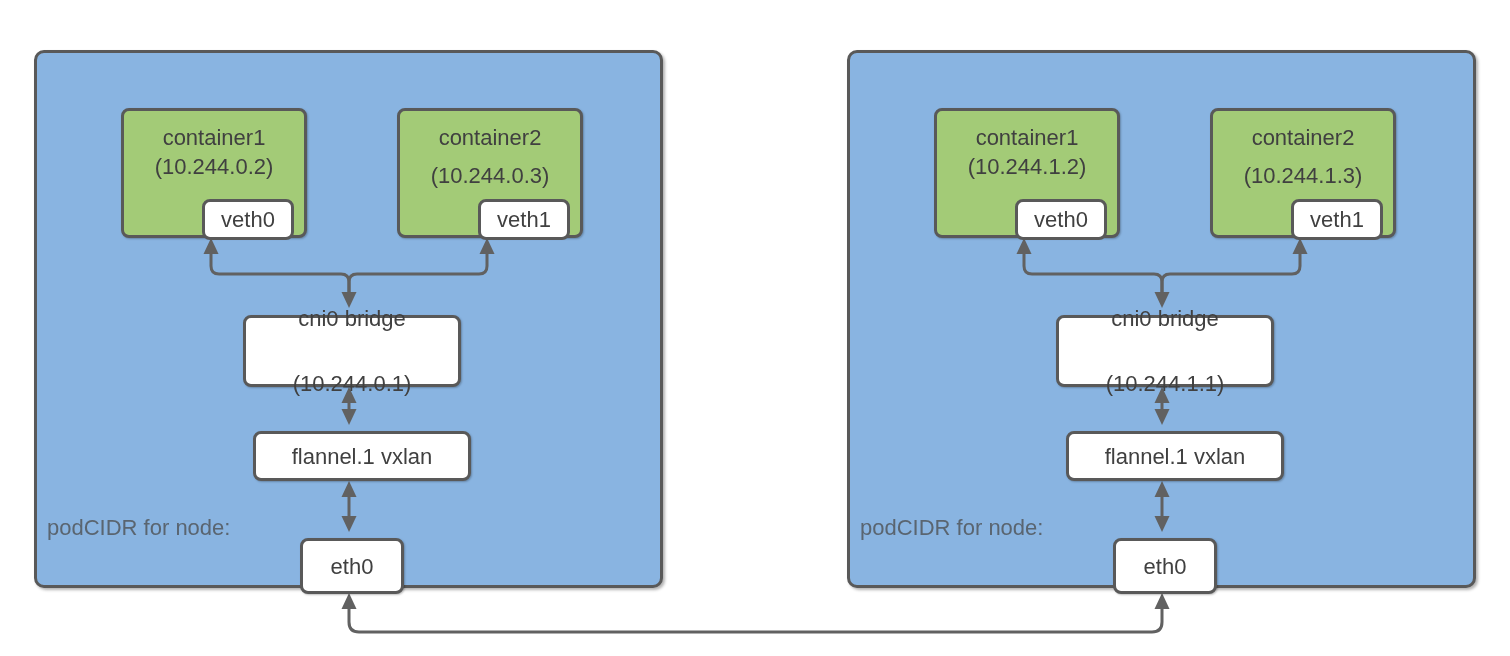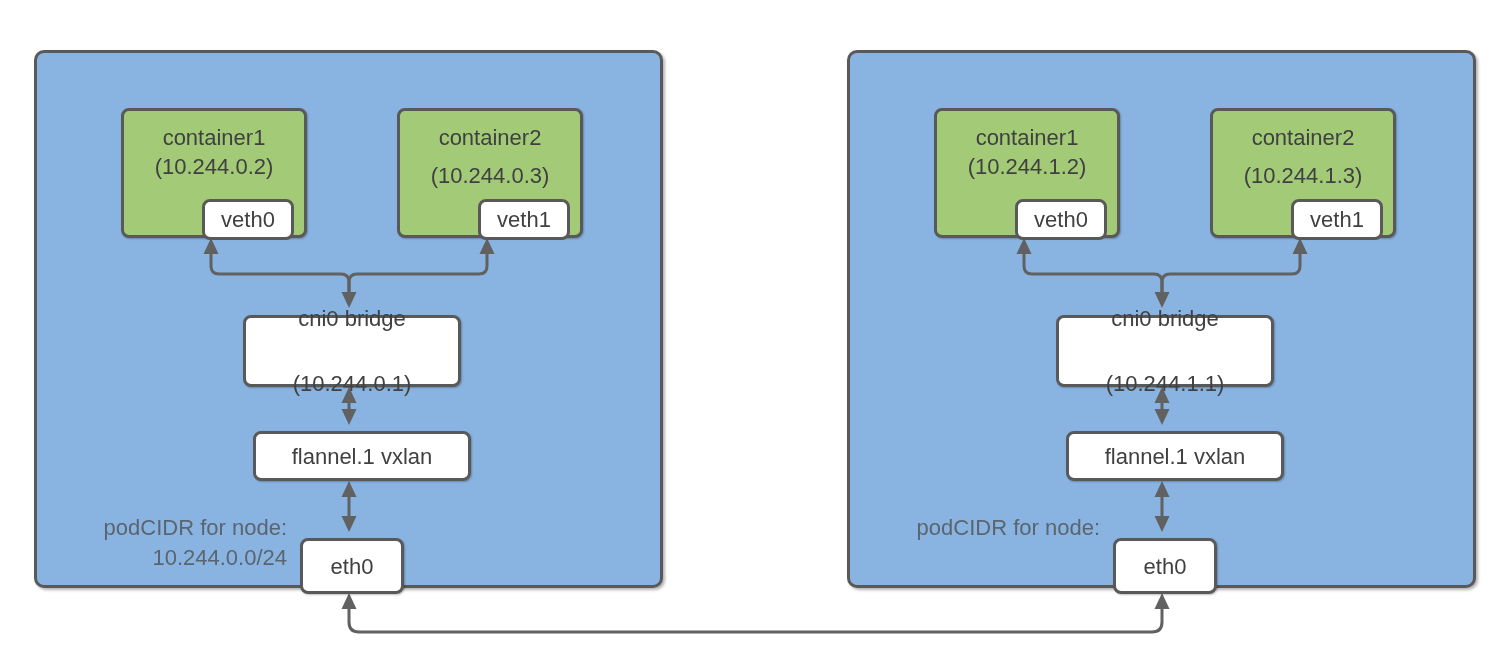--- a/index.html
+++ b/index.html
@@ -52,21 +52,21 @@
     box-shadow:1px 1px 2px rgba(0,0,0,.25);
     display:flex;flex-direction:column;align-items:center;justify-content:center;
     font-size:22px;line-height:29px;color:var(--text);z-index:2;text-align:center;gap:36px;
   }
   .bridge-box{left:206px;top:262px;width:218px;height:72px;}
   .vxlan-box{left:216px;top:378px;width:218px;height:50px;}
   .eth-box{left:263px;top:485px;width:104px;height:56px;}
   .podcidr{
     position:absolute;left:10px;top:460px;width:240px;
     font-size:22px;line-height:30px;color:var(--cidr-text);
-    text-align:right;z-index:2;white-space:nowrap;
+    text-align:left;z-index:2;white-space:nowrap;
   }
   svg.arrows{
     position:absolute;left:0;top:0;width:1510px;height:656px;
     z-index:1;pointer-events:none;
   }
   svg.arrows .ln{fill:none;stroke:var(--arrow);stroke-width:3;}
   svg.arrows .hd{fill:var(--arrow);stroke:none;}
 </style>
 </head>
 <body>
@@ -142,21 +142,20 @@
       <span class="label-line">(10.244.0.1)</span>
     </div>
     <div class="white-box vxlan-box">
       <span class="label-line">flannel.1 vxlan</span>
     </div>
     <div class="white-box eth-box">
       <span class="label-line">eth0</span>
     </div>
     <div class="podcidr">
       <div>podCIDR for node:</div>
-      <div>10.244.0.0/24</div>
     </div>
   </div>
 
   <div class="node right">
     <div class="container-box c1">
       <span class="label-line">container1</span>
       <span class="label-line">(10.244.1.2)</span>
       <div class="veth-box">
         <span>veth0</span>
       </div>

